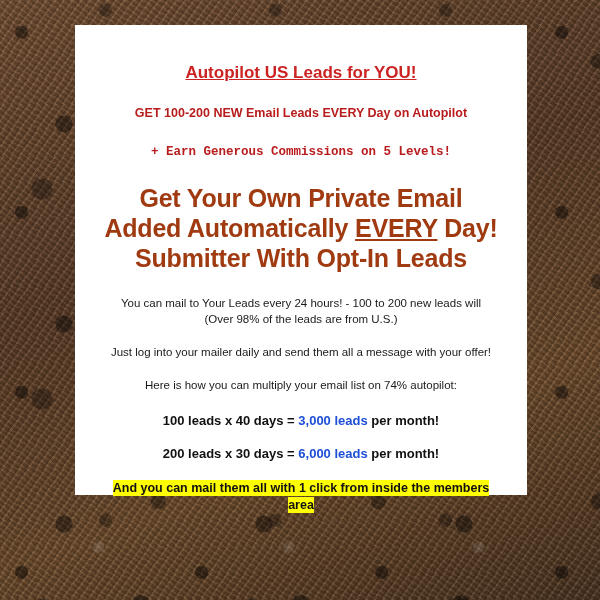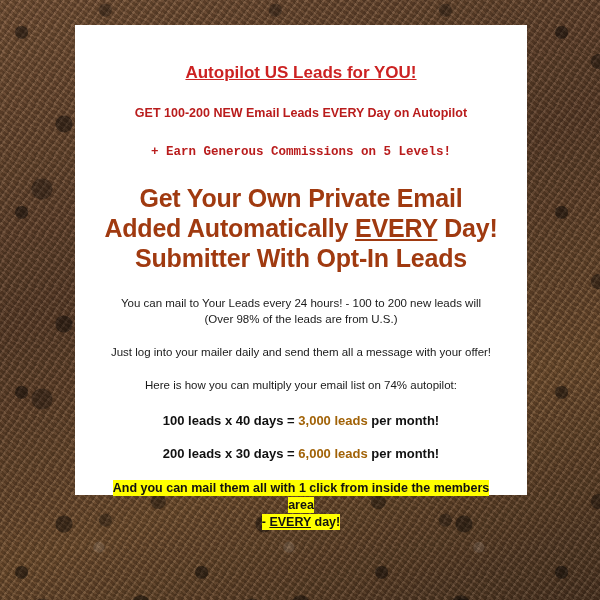--- a/index.html
+++ b/index.html
@@ -92,21 +92,21 @@
 
   .calc {
     font-size: 13px;
     font-weight: bold;
     color: #111111;
     line-height: 18px;
     margin: 0;
   }
   .calc.first { margin-top: 19px; }
   .calc.second { margin-top: 15px; }
-  .calc .num { color: #a16207; }
+  .calc .num { color: #1d4ed8; }
 
   .highlight-block {
     margin-top: 17px;
     font-size: 12.5px;
     font-weight: bold;
     color: #111111;
     line-height: 17px;
   }
   .highlight-block span.hl {
     background: #ffff00;
@@ -146,17 +146,16 @@
     <div class="blk-4">
       <p class="body-line">Here is how you can multiply your email list on 74% autopilot:</p>
     </div>
 
     <p class="calc first"><span>100 leads x 40 days = </span><span class="num">3,000 leads</span><span> per month!</span></p>
 
     <p class="calc second"><span>200 leads x 30 days = </span><span class="num">6,000 leads</span><span> per month!</span></p>
 
     <div class="highlight-block">
       <div><span class="hl">And you can mail them all with 1 click from inside the members area</span></div>
-      <div><span class="hl">- </span><span class="hl u">EVERY</span><span class="hl"> day!</span></div>
     </div>
 
   </div>
 </div>
 
 </body></html>

